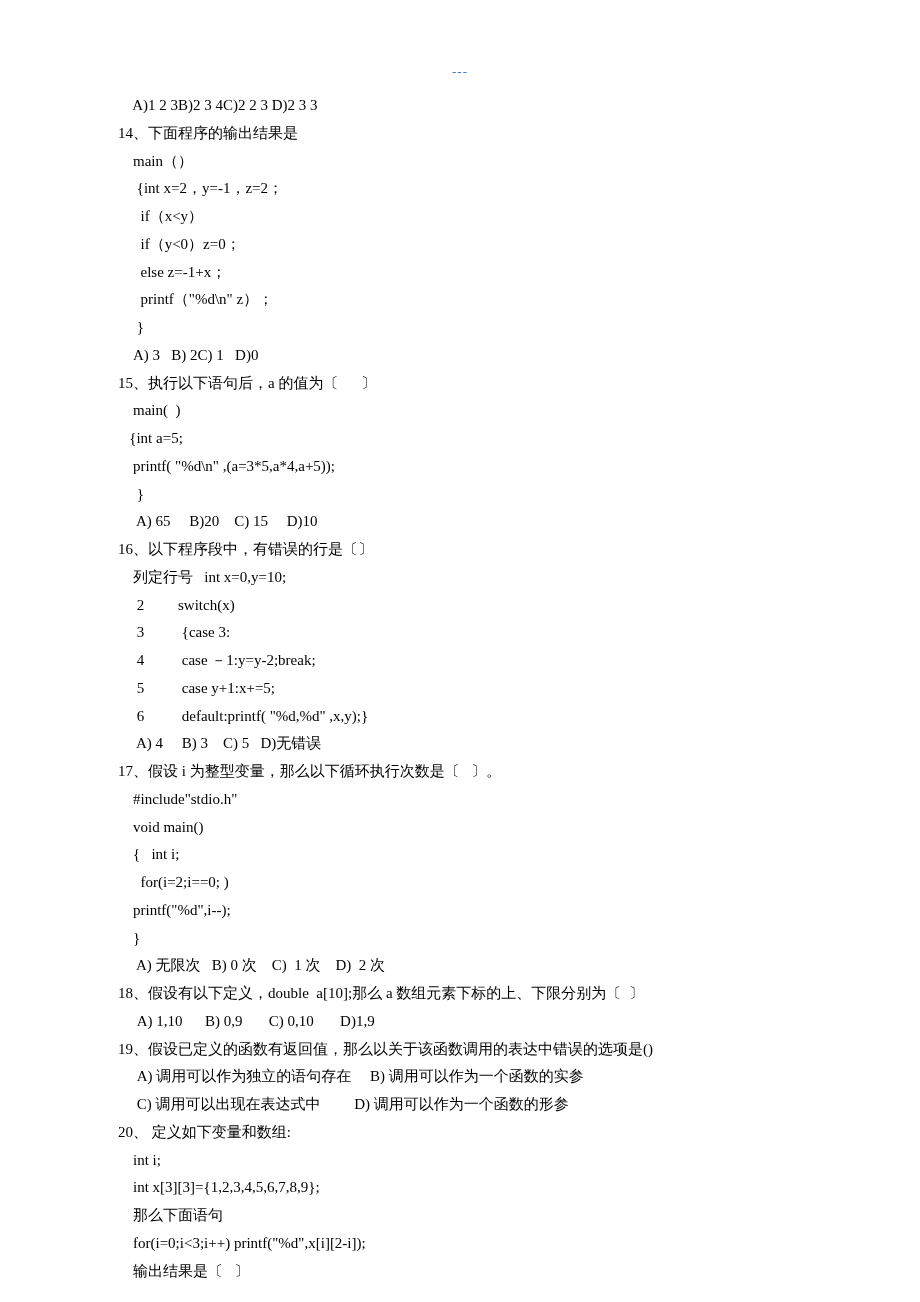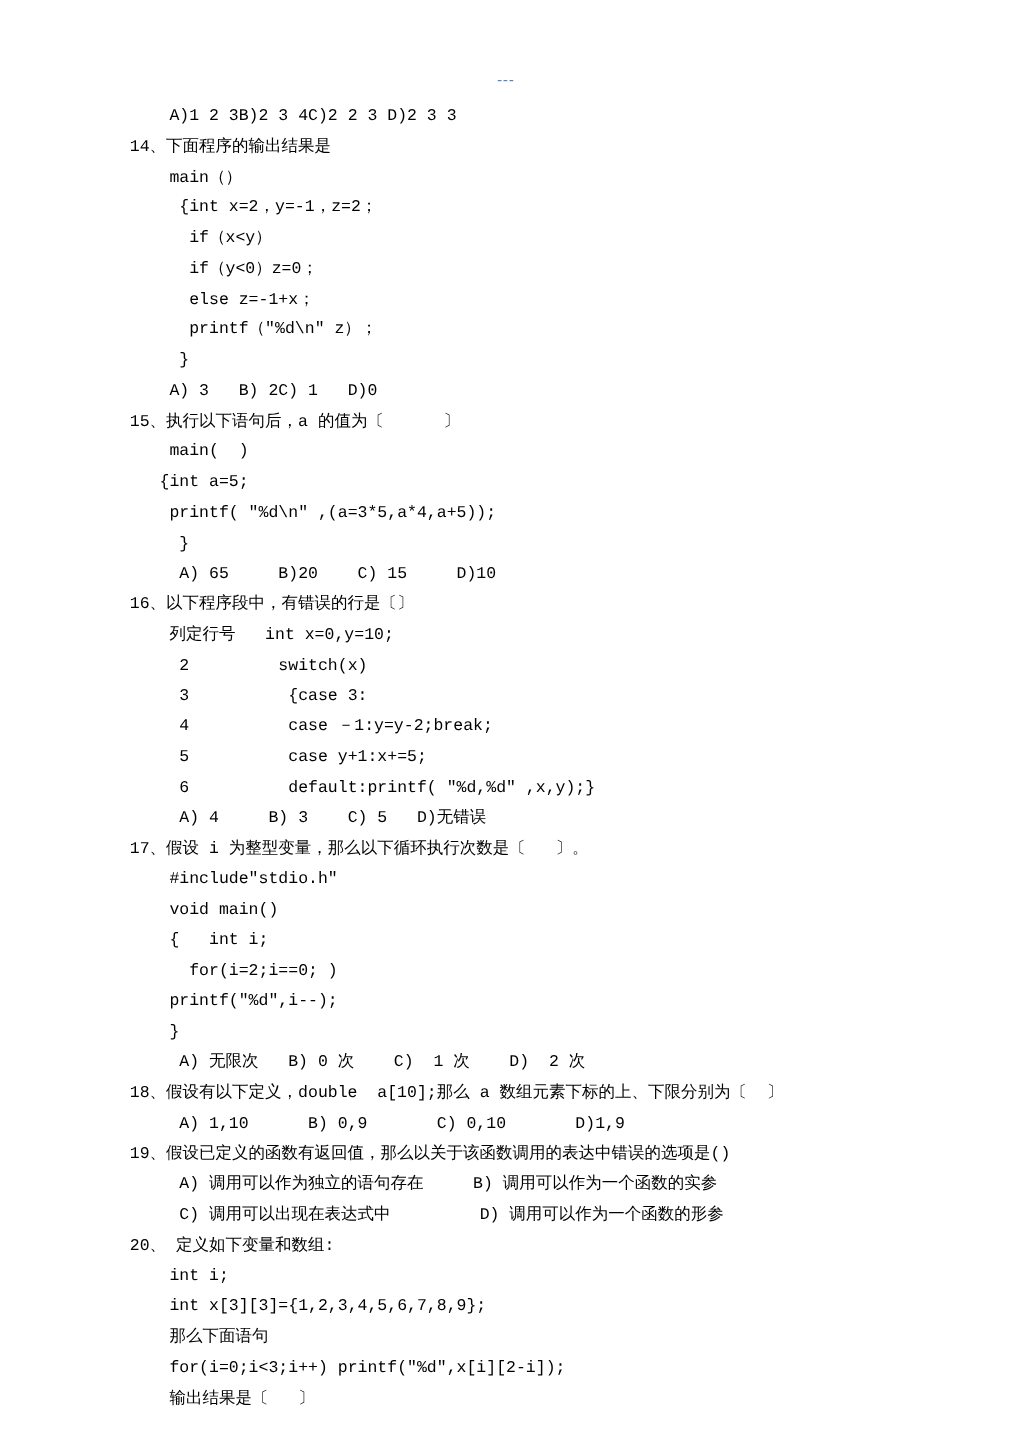--- a/index.html
+++ b/index.html
@@ -20,21 +20,21 @@
   }
   .header-mark {
     text-align: center;
     color: #4472c4;
     font-size: 13px;
     margin-bottom: 8px;
     letter-spacing: 1px;
   }
   .content {
     white-space: pre;
-    font-family: Liberation Mono, monospace;
+    font-family: Liberation Serif, serif;
   }
 </style>
 </head>
 <body>
 
 <div class="page">
   <div class="header-mark">---</div>
 
   <div class="content"><span>    A)1 2 3B)2 3 4C)2 2 3 D)2 3 3</span>
 <span>14、下面程序的输出结果是</span>

